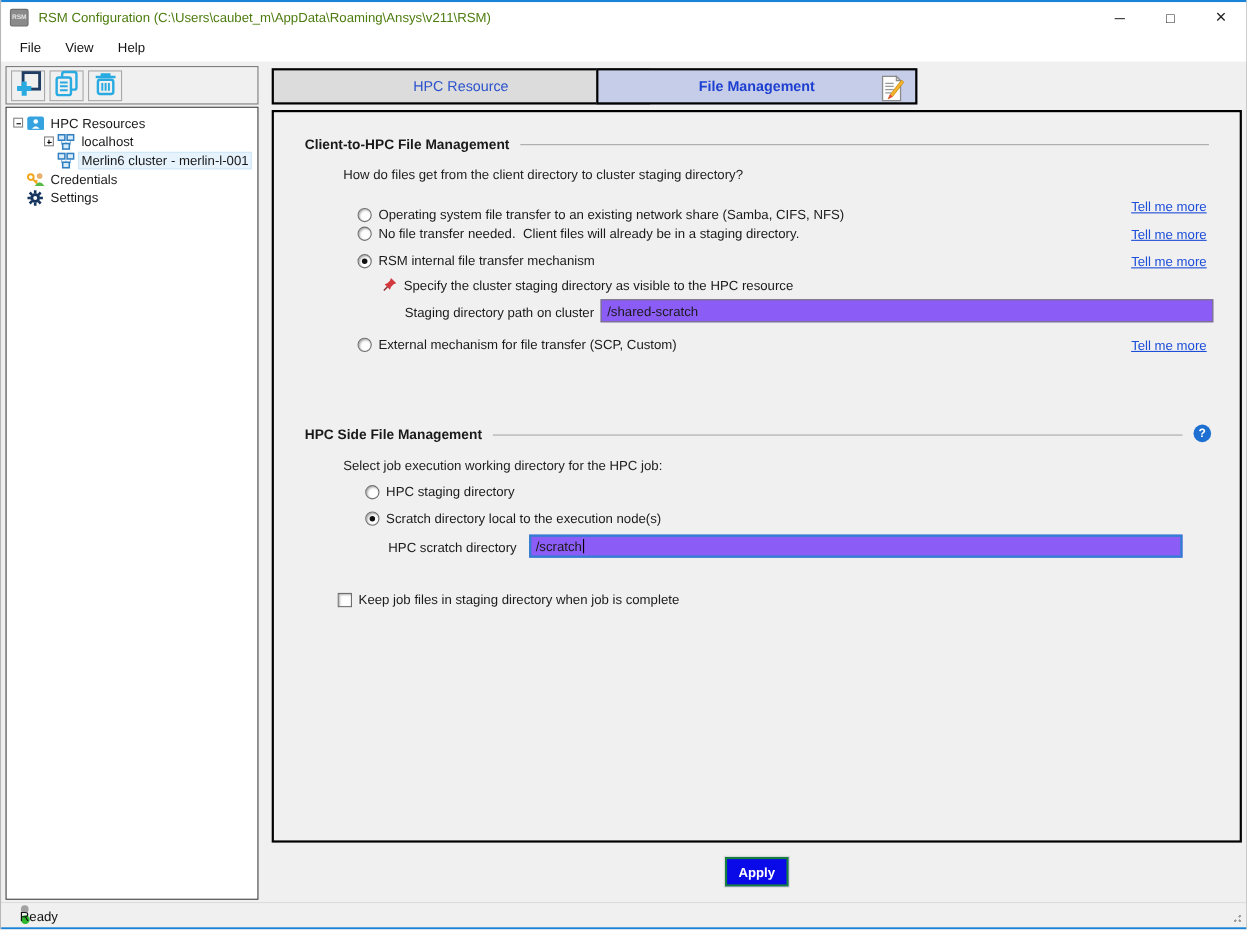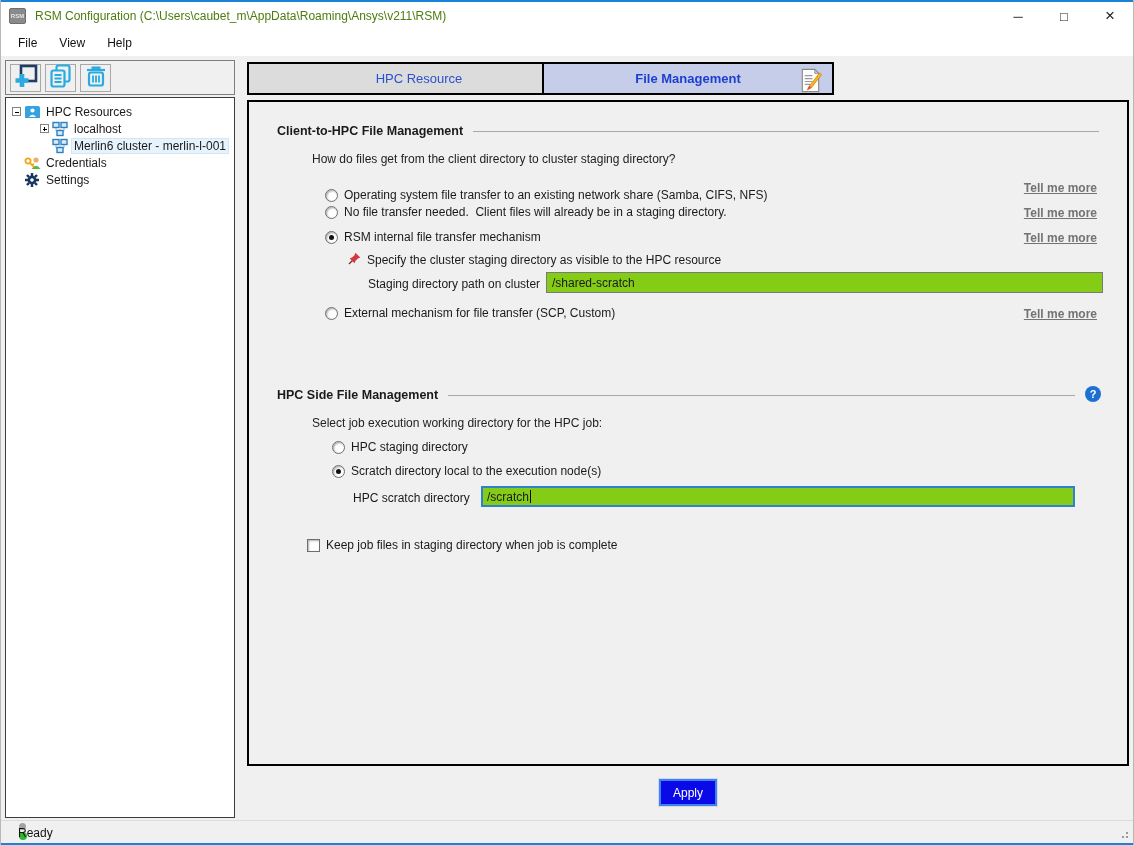--- a/index.html
+++ b/index.html
@@ -65,34 +65,34 @@
   .section-head { display:flex; align-items:center; left:28px; right:28px; }
   .section-title { font-weight:bold; font-size:12.5px; white-space:nowrap; }
   .section-rule { flex:1; height:1px; background:#a8a8a8; margin-left:10px; }
   .question { color:#222; }
   .opt-row { display:flex; align-items:center; gap:6px; }
   .radio { width:13px; height:13px; border-radius:50%; background:#fff; border:1px solid #6e6e6e;
            box-shadow:inset 1px 1px 2px rgba(0,0,0,.35); position:relative; flex:none; }
   .radio.checked::after { content:""; position:absolute; left:3px; top:3px; width:5px; height:5px;
                           border-radius:50%; background:#111; }
   .opt-label { white-space:pre; }
-  .tellmore { color:#737373; text-decoration:underline; white-space:nowrap;font-weight:bold; }
-  .textbox { background:#84cc16; border:1px solid #7a7a7a; height:21px; display:flex; align-items:center;
+  .tellmore { color:#1d4ed8; text-decoration:underline; white-space:nowrap; }
+  .textbox { background:#8b5cf6; border:1px solid #7a7a7a; height:21px; display:flex; align-items:center;
              padding-left:5px; overflow:hidden; white-space:pre; }
   .textbox.focused { border:2px solid #2f80d0; padding-left:4px; }
   .caret { display:inline-block; width:1px; height:13px; background:#000; margin-left:1px; }
   .checkbox { width:13px; height:13px; background:#fff; border:1px solid #6e6e6e;
               box-shadow:inset 1px 1px 2px rgba(0,0,0,.3); flex:none; }
   .help-badge { width:16px; height:16px; border-radius:50%; background:#1d6fd1; color:#fff;
                 font-weight:bold; font-size:11px; display:flex; align-items:center; justify-content:center; }
 
   
   .apply-btn { position:absolute; left:658px; top:779px; width:58px; height:27px;
-               background:#0a0ae8; border:2px solid #3b82f6; outline:1px solid #d9d9d9;
-               color:#fff; font-weight:normal; font-size:12px;
+               background:#0a0ae8; border:2px solid #15803d; outline:1px solid #d9d9d9;
+               color:#fff; font-weight:bold; font-size:12px;
                display:flex; align-items:center; justify-content:center; }
 
   
   .statusbar { position:absolute; left:0; right:0; top:820px; height:23px; background:#f0f0f0;
                border-top:1px solid #dcdcdc; }
   .led { position:absolute; border-radius:50%; }
   .led.gray { left:18px; top:2px; width:7px; height:7px; background:#a2a2a2; }
   .led.green { left:18px; top:11px; width:8px; height:8px; background:#2db82d; }
   .status-text { position:absolute; left:17px; top:5px; color:#111; }
   .grip { position:absolute; right:4px; top:8px; width:10px; height:10px;

